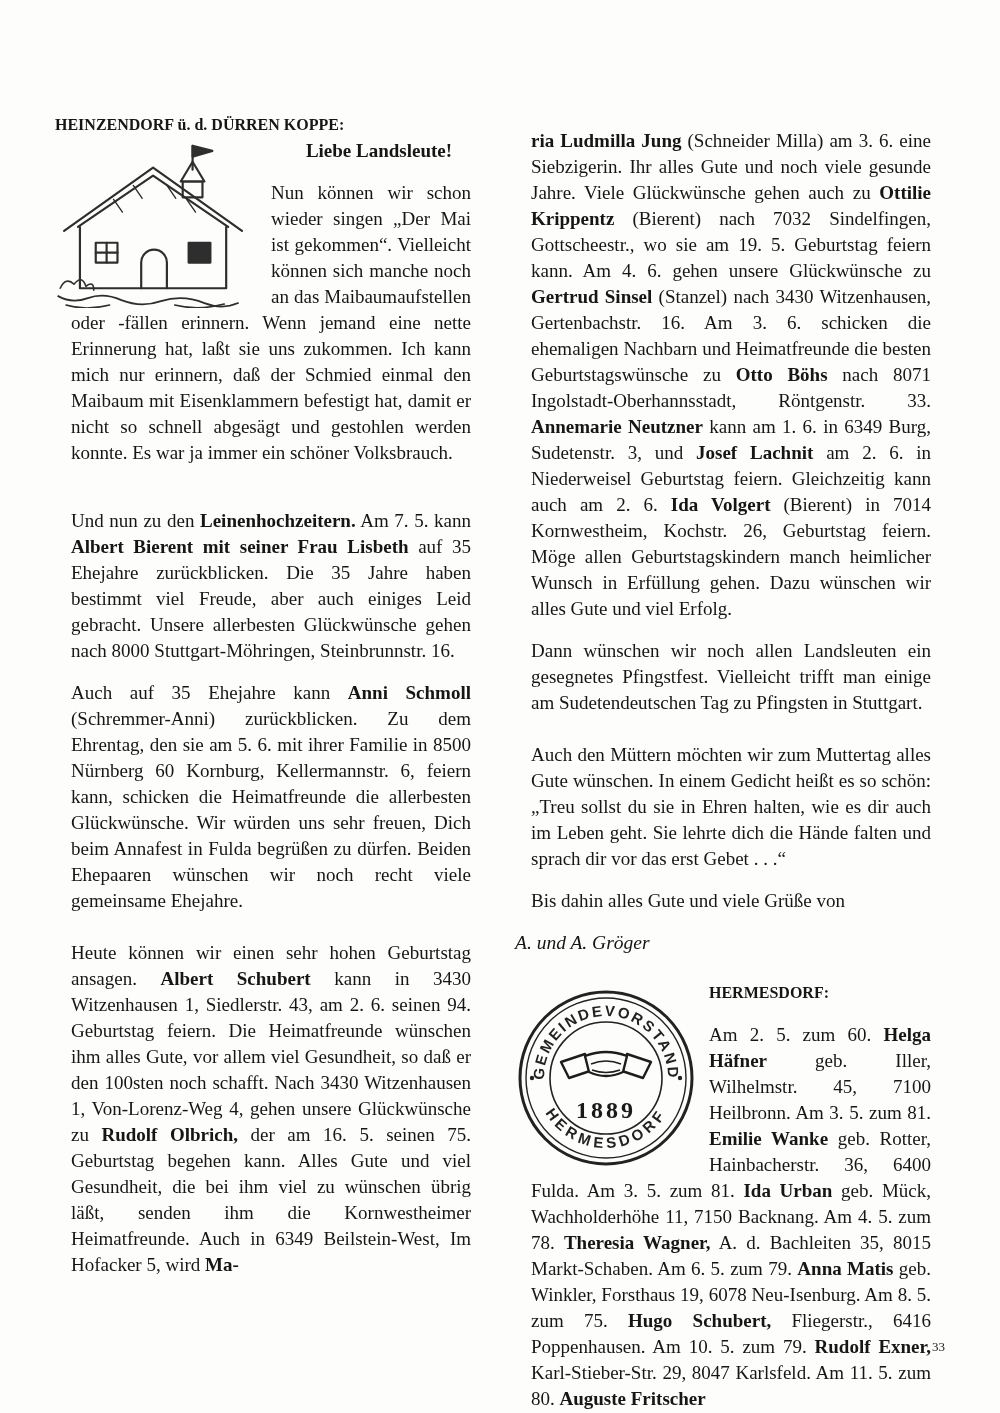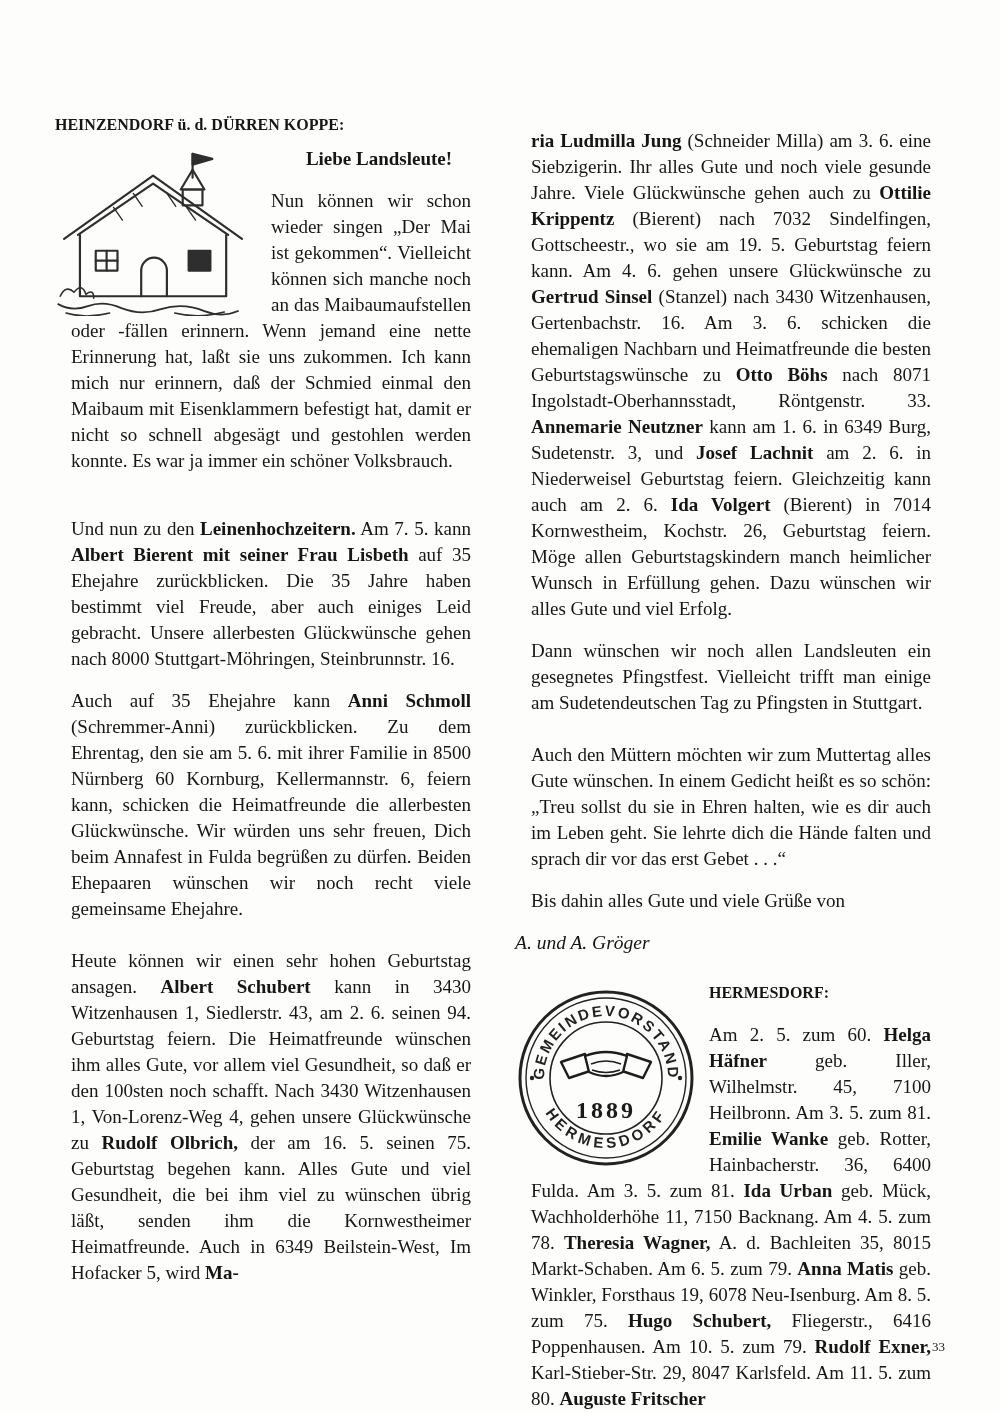--- a/index.html
+++ b/index.html
@@ -32,21 +32,20 @@
   .col-heading {
     font-weight: 700;
     font-size: 16px;
     line-height: 26px;
     text-align: left;
     font-family: Liberation Serif, serif;
   }
   .subheading {
     font-weight: 700;
     text-align: center;
-    margin-top: 8px;
   }
   .para { margin: 16px; }
   .sp { margin-top: 26px; }
   .b { font-weight: 700; }
   .flow::after { content: ""; display: block; clear: both; }
   .house-fig {
     float: left;
     width: 206px;
     height: 168px;
     margin: 2px 10px 2px 0;

